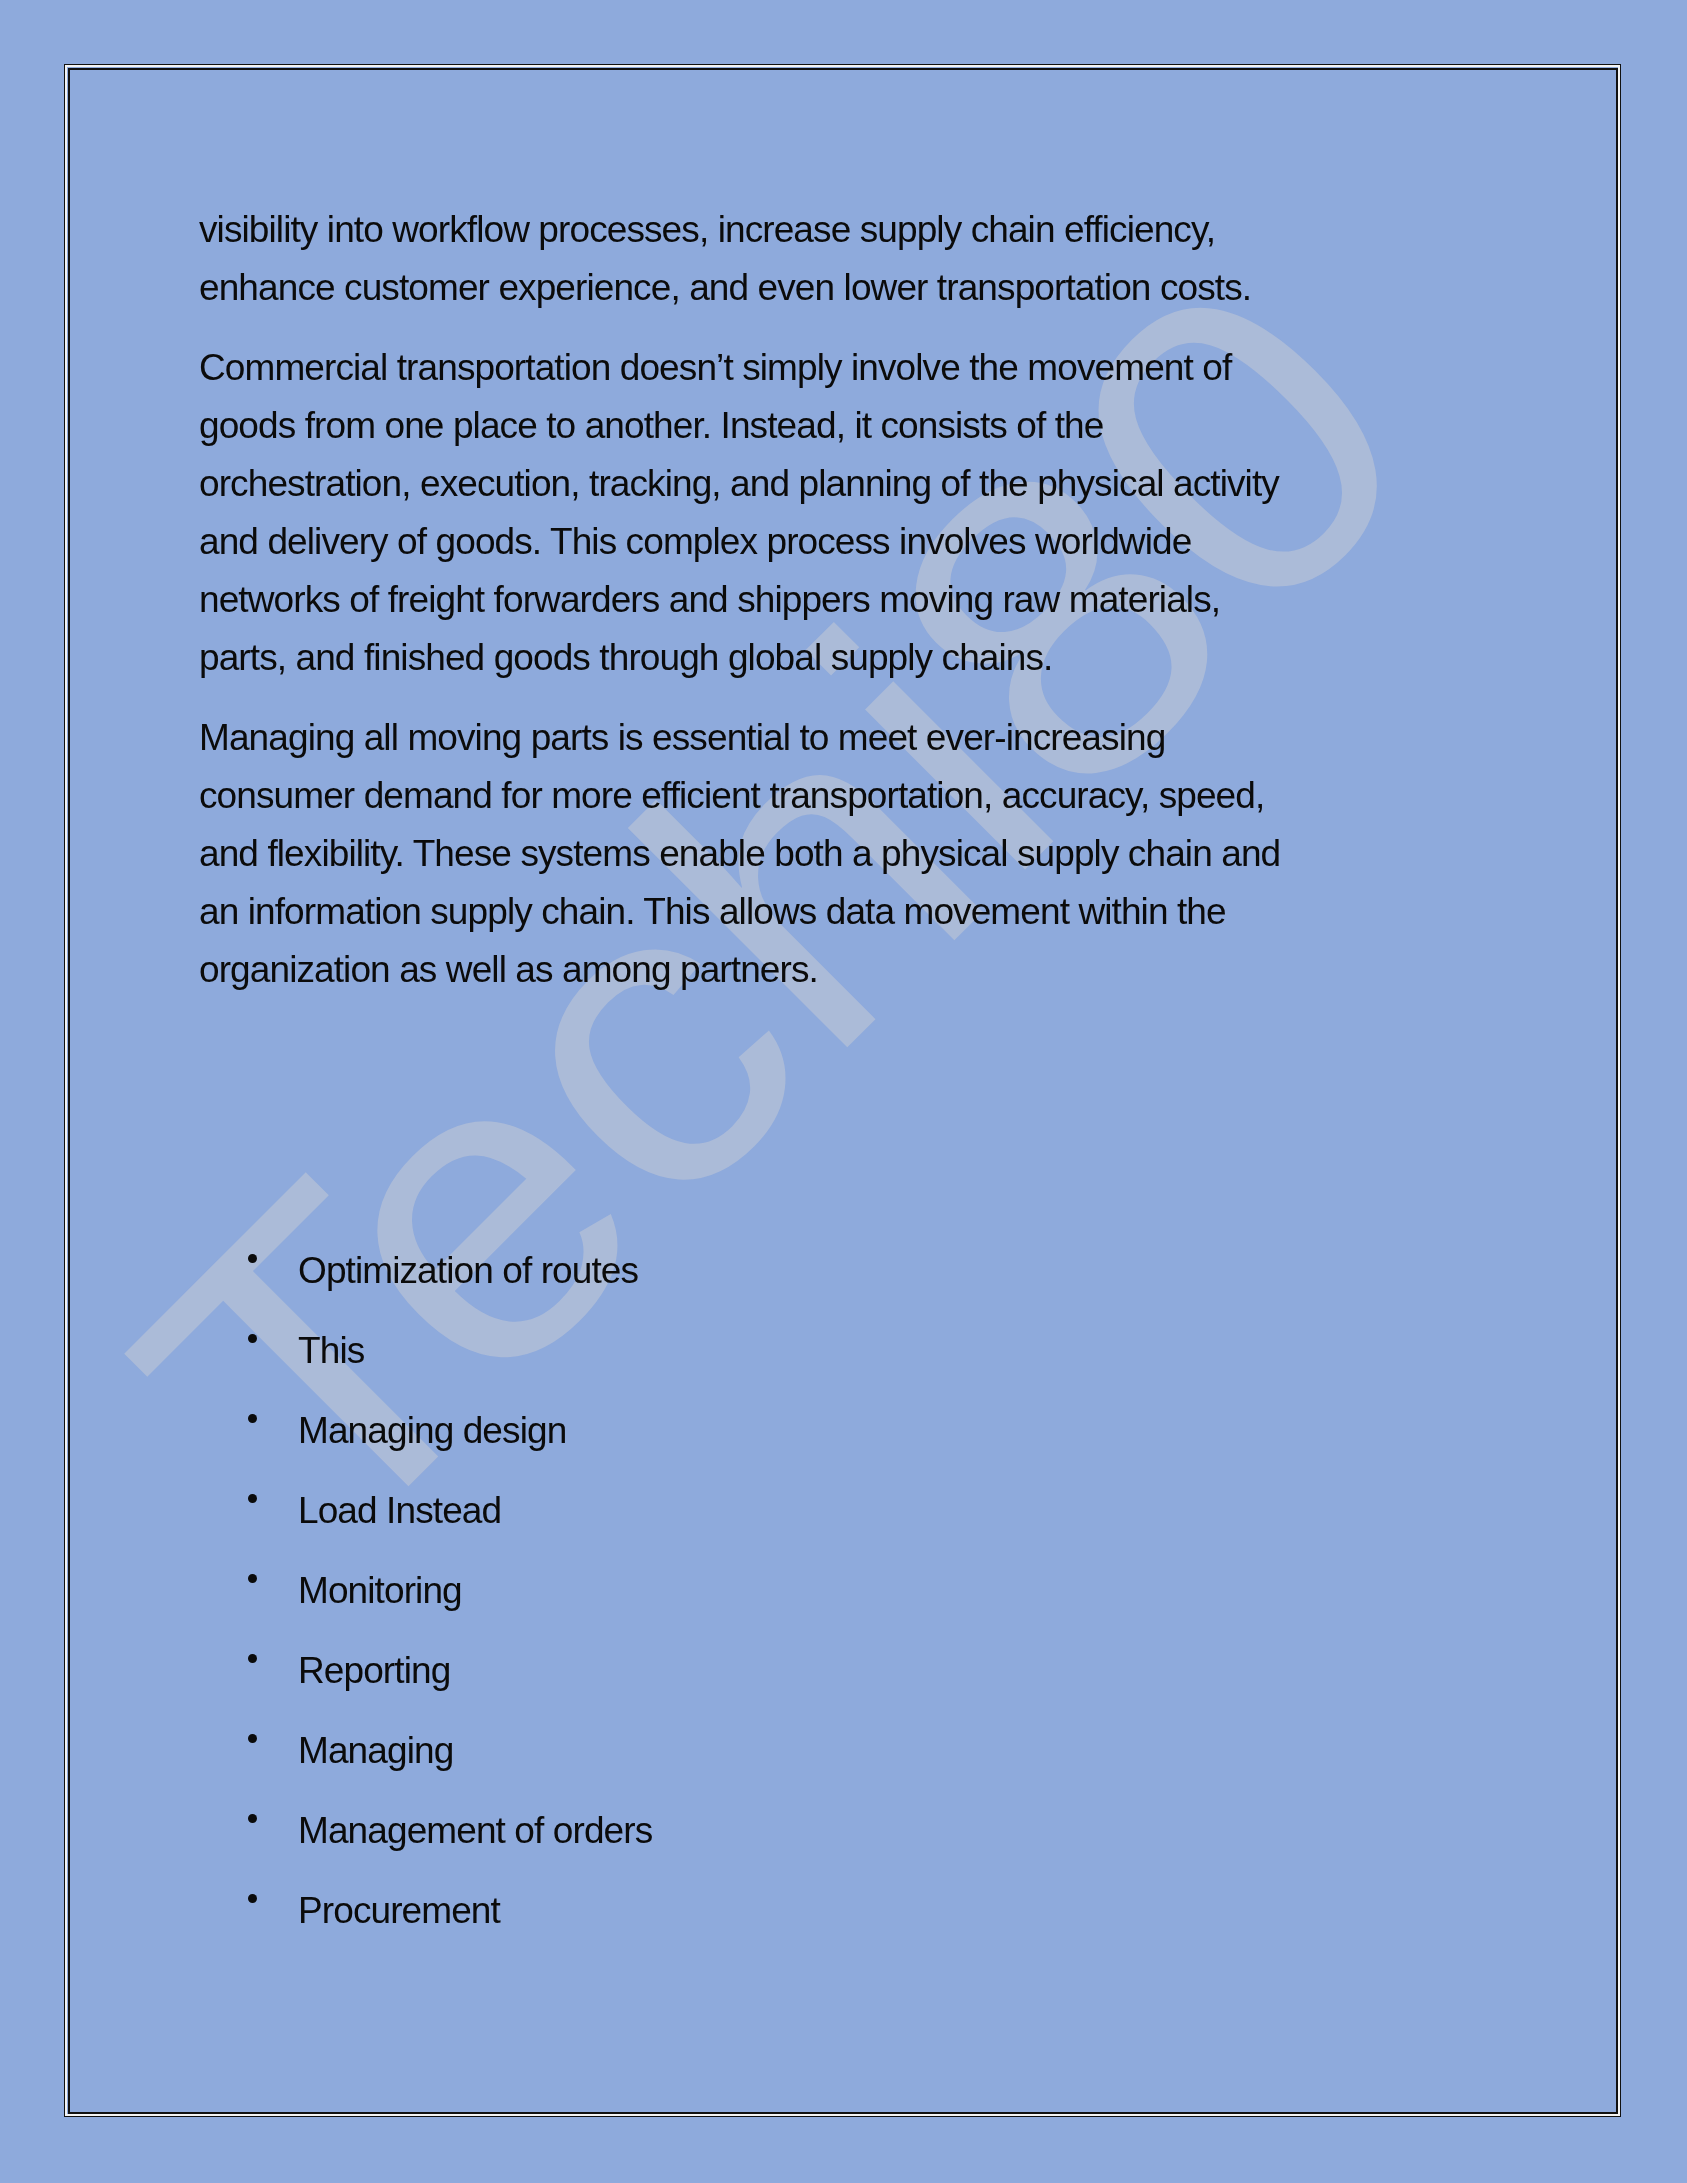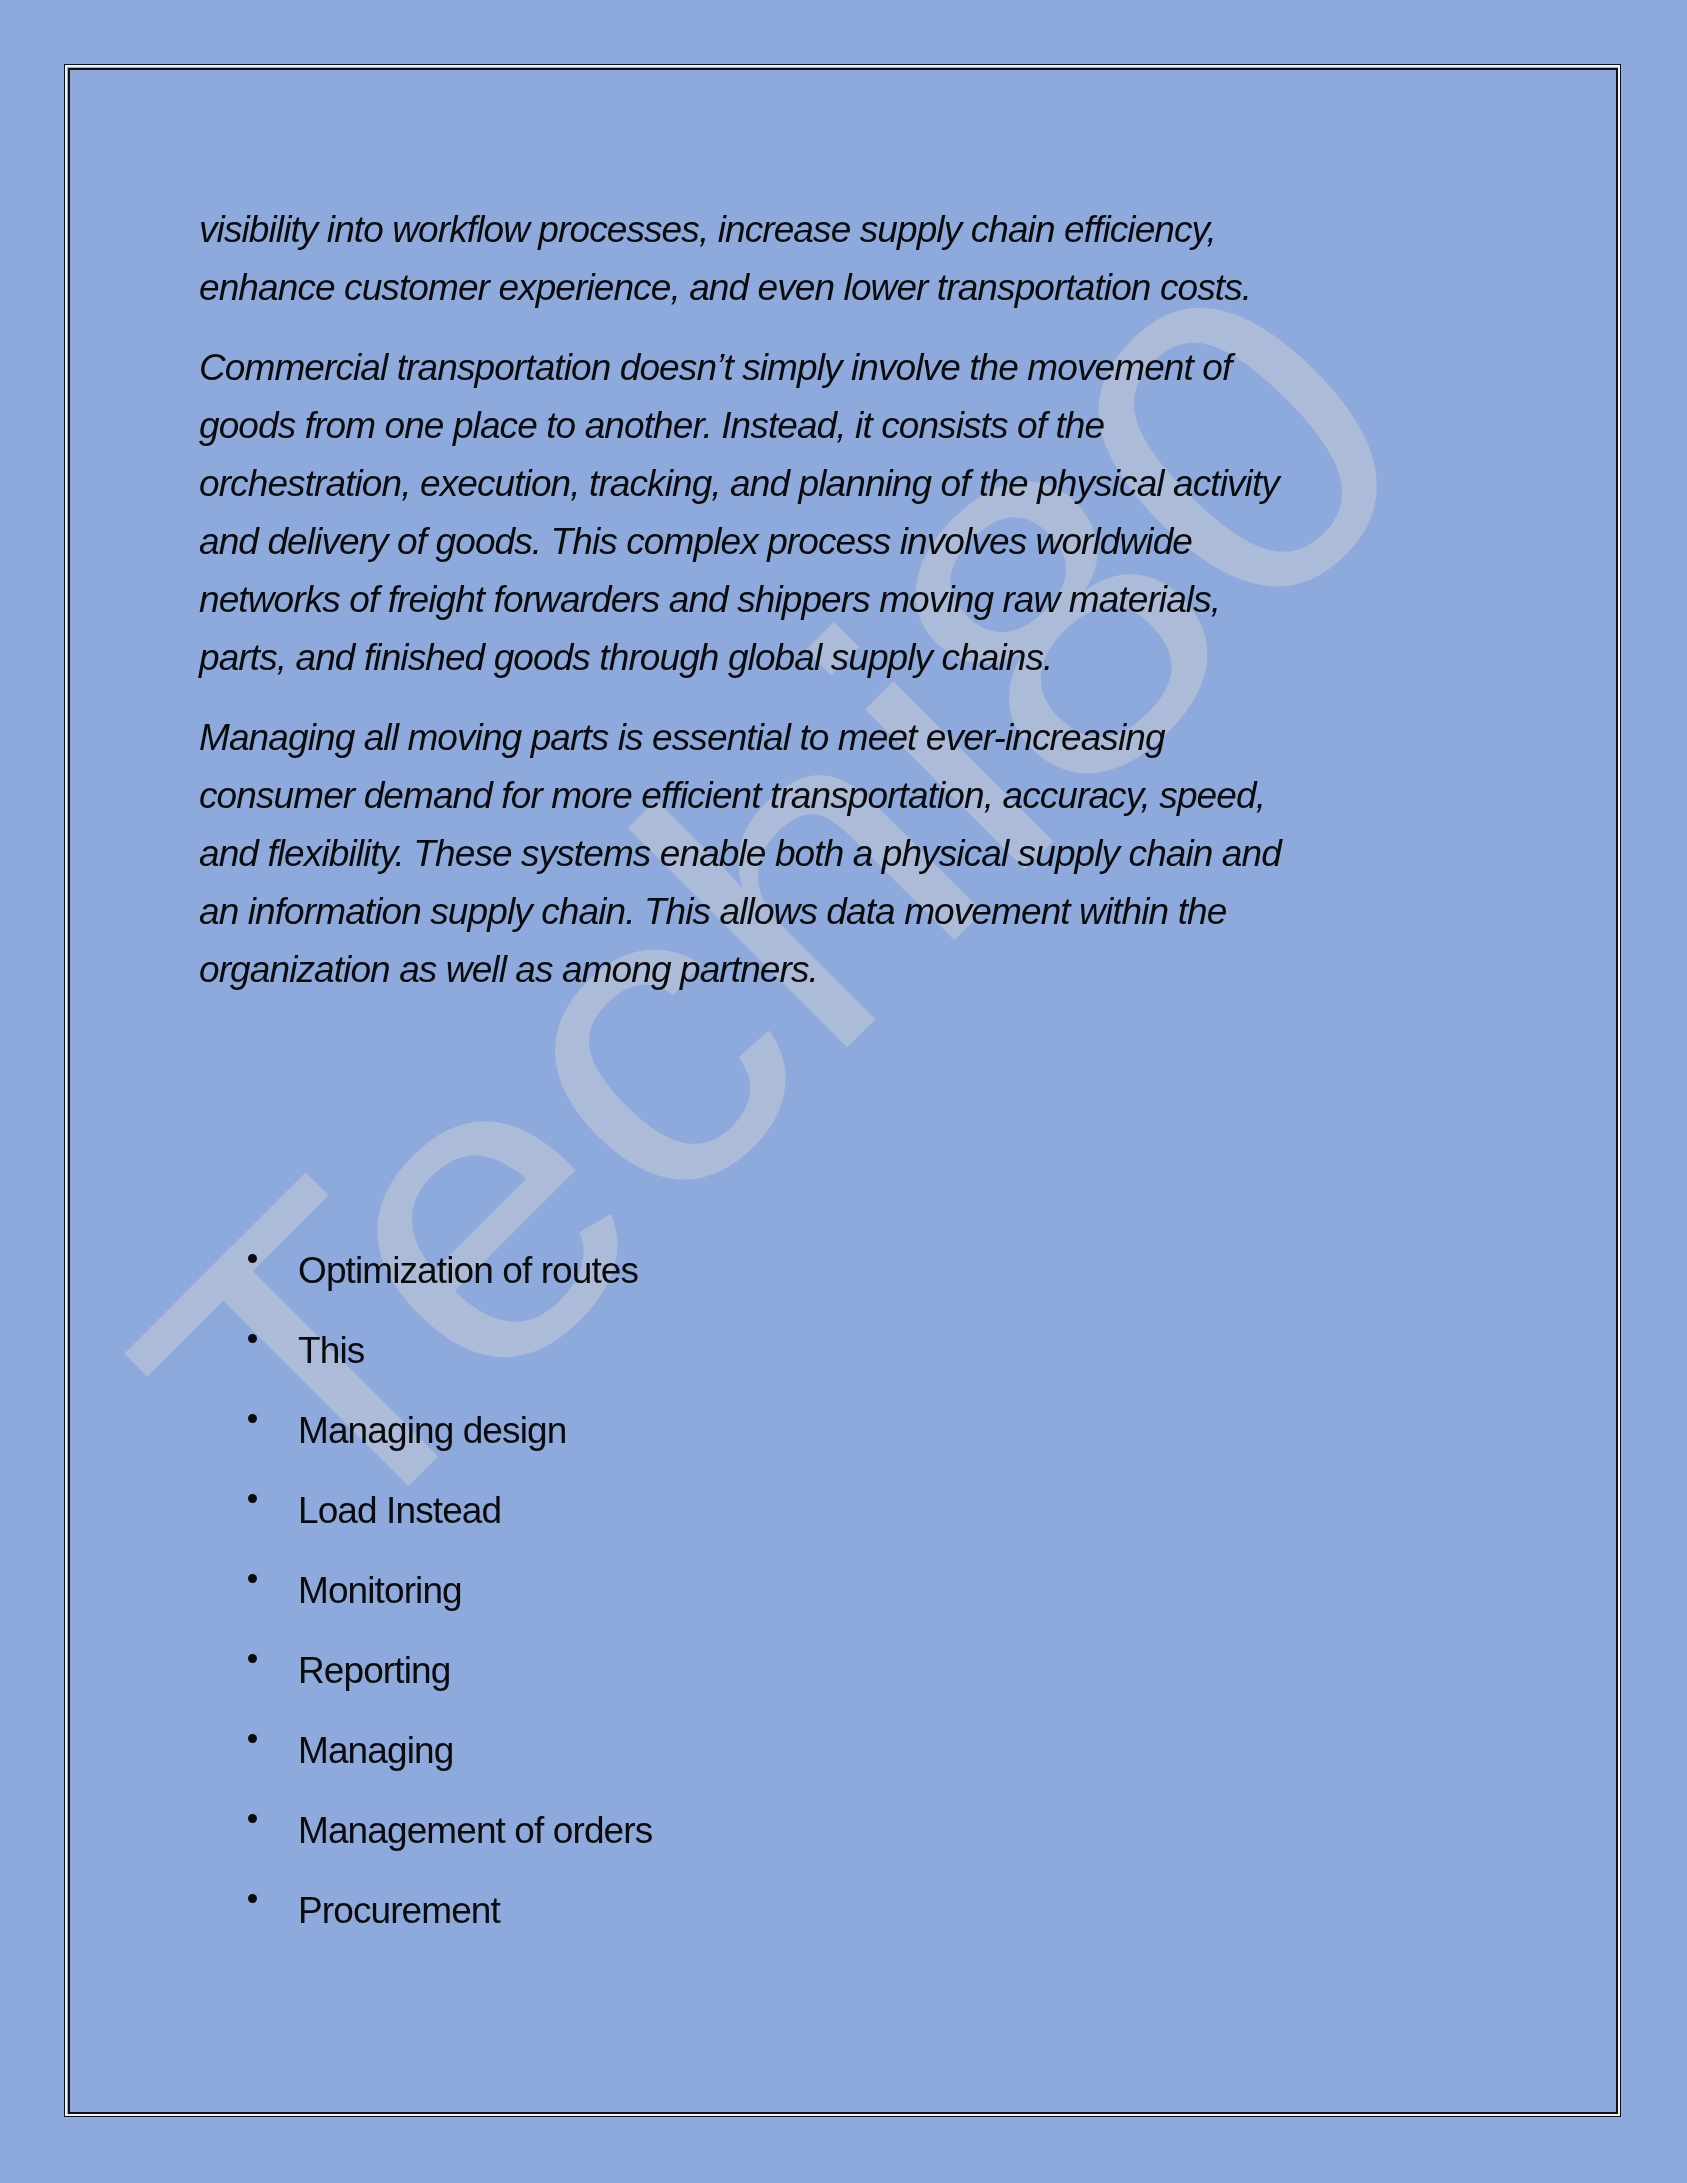--- a/index.html
+++ b/index.html
@@ -48,21 +48,20 @@
     top: 201px;
     width: 1285px;
   }
   .para {
     margin: 0 0 22px 0;
     font-size: 37px;
     line-height: 58px;
     letter-spacing: -0.9px;
     word-spacing: 0px;
     white-space: pre-line;
-    font-style: italic;
   }
   .bullets {
     list-style: none;
     margin: 0;
     padding: 0;
     position: absolute;
     left: 0;
     top: 1025px;
   }
   .bullet-item {

